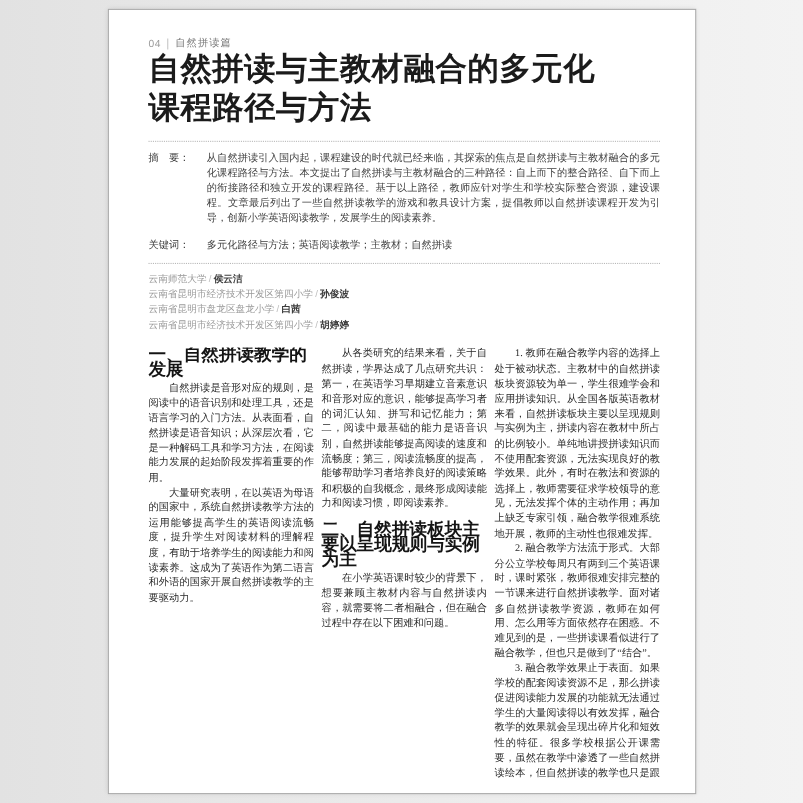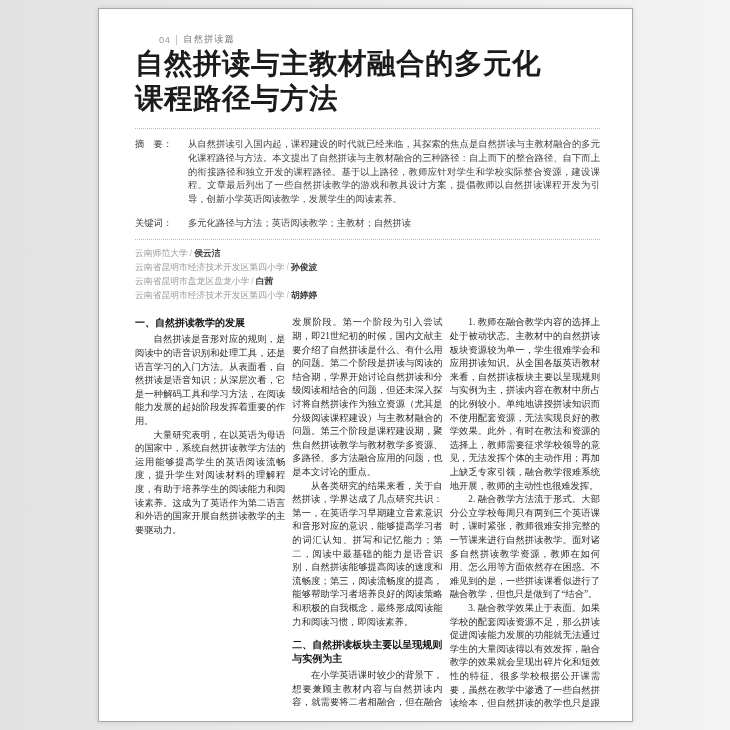--- a/index.html
+++ b/index.html
@@ -15,21 +15,21 @@
     background:#ffffff;
     border:1px solid #a8a8a8;
     box-shadow:0 0 5px rgba(0,0,0,0.12);
     box-sizing:border-box;
     padding:0 32px 0 36px;
     overflow:hidden;
   }
   .page-header{
     margin-top:24px;
     display:flex;align-items:center;
-    font-size:9.3px;letter-spacing:1px;margin-left:24px;
+    font-size:9.3px;letter-spacing:1px;
   }
   .page-num{color:#9a9a9a;letter-spacing:0.5px;}
   .hdr-divider{width:1px;height:10px;background:#c6c6c6;margin:0 6px;}
   .hdr-section{color:#7a7a7a;}
   .title{
     font-size:28.5px;line-height:35px;
     font-weight:700;color:#1b1b1b;
     letter-spacing:0.5px;
   }
   .dotted{border-top:1px dotted #b8b8b8;height:0;}
@@ -64,21 +64,21 @@
   .col{
     flex:1;min-width:0;
     font-family:"Liberation Serif","DejaVu Serif",serif;
     font-size:9.3px;line-height:13.6px;color:#2b2b2b;
     text-align:justify;
   }
   .col p{margin:0;}
   .col p.ind{text-indent:2em;}
   .sec-heading{
     font-family:"Liberation Sans","DejaVu Sans",sans-serif;
-    font-weight:700;font-size:10px;line-height:14px;color:#141414;
+    font-weight:700;font-size:16px;line-height:14px;color:#141414;
     margin:0 0 3px 0;text-align:left;
   }
   .sec-heading.second{margin:9px 0 3px 0;}
 </style>
 </head>
 <body>
 
 <div class="page">
 
   <div class="page-header">
@@ -124,21 +124,20 @@
   <div class="body-cols">
 
     <div class="col">
       <div class="sec-heading">一、自然拼读教学的发展</div>
       <p class="ind">自然拼读是音形对应的规则，是阅读中的语音识别和处理工具，还是语言学习的入门方法。从表面看，自然拼读是语音知识；从深层次看，它是一种解码工具和学习方法，在阅读能力发展的起始阶段发挥着重要的作用。</p>
       <p class="ind">大量研究表明，在以英语为母语的国家中，系统自然拼读教学方法的运用能够提高学生的英语阅读流畅度，提升学生对阅读材料的理解程度，有助于培养学生的阅读能力和阅读素养。这成为了英语作为第二语言和外语的国家开展自然拼读教学的主要驱动力。</p>
 
     </div>
 
     <div class="col">
-      <p>发展阶段。第一个阶段为引入尝试期，即21世纪初的时候，国内文献主要介绍了自然拼读是什么、有什么用的问题。第二个阶段是拼读与阅读的结合期，学界开始讨论自然拼读和分级阅读相结合的问题，但还未深入探讨将自然拼读作为独立资源（尤其是分级阅读课程建设）与主教材融合的问题。第三个阶段是课程建设期，聚焦自然拼读教学与教材教学多资源、多路径、多方法融合应用的问题，也是本文讨论的重点。</p>
       <p class="ind">从各类研究的结果来看，关于自然拼读，学界达成了几点研究共识：第一，在英语学习早期建立音素意识和音形对应的意识，能够提高学习者的词汇认知、拼写和记忆能力；第二，阅读中最基础的能力是语音识别，自然拼读能够提高阅读的速度和流畅度；第三，阅读流畅度的提高，能够帮助学习者培养良好的阅读策略和积极的自我概念，最终形成阅读能力和阅读习惯，即阅读素养。</p>
       <div class="sec-heading second">二、自然拼读板块主要以呈现规则与实例为主</div>
       <p class="ind">在小学英语课时较少的背景下，想要兼顾主教材内容与自然拼读内容，就需要将二者相融合，但在融合过程中存在以下困难和问题。</p>
     </div>
 
     <div class="col">
       <p class="ind">1. 教师在融合教学内容的选择上处于被动状态。主教材中的自然拼读板块资源较为单一，学生很难学会和应用拼读知识。从全国各版英语教材来看，自然拼读板块主要以呈现规则与实例为主，拼读内容在教材中所占的比例较小。单纯地讲授拼读知识而不使用配套资源，无法实现良好的教学效果。此外，有时在教法和资源的选择上，教师需要征求学校领导的意见，无法发挥个体的主动作用；再加上缺乏专家引领，融合教学很难系统地开展，教师的主动性也很难发挥。</p>
       <p class="ind">2. 融合教学方法流于形式。大部分公立学校每周只有两到三个英语课时，课时紧张，教师很难安排完整的一节课来进行自然拼读教学。面对诸多自然拼读教学资源，教师在如何用、怎么用等方面依然存在困惑。不难见到的是，一些拼读课看似进行了融合教学，但也只是做到了“结合”。</p>
       <p class="ind">3. 融合教学效果止于表面。如果学校的配套阅读资源不足，那么拼读促进阅读能力发展的功能就无法通过学生的大量阅读得以有效发挥，融合教学的效果就会呈现出碎片化和短效性的特征。很多学校根据公开课需要，虽然在教学中渗透了一些自然拼读绘本，但自然拼读的教学也只是跟着教材随意开展，让学生掌握自然拼</p>
     </div>

